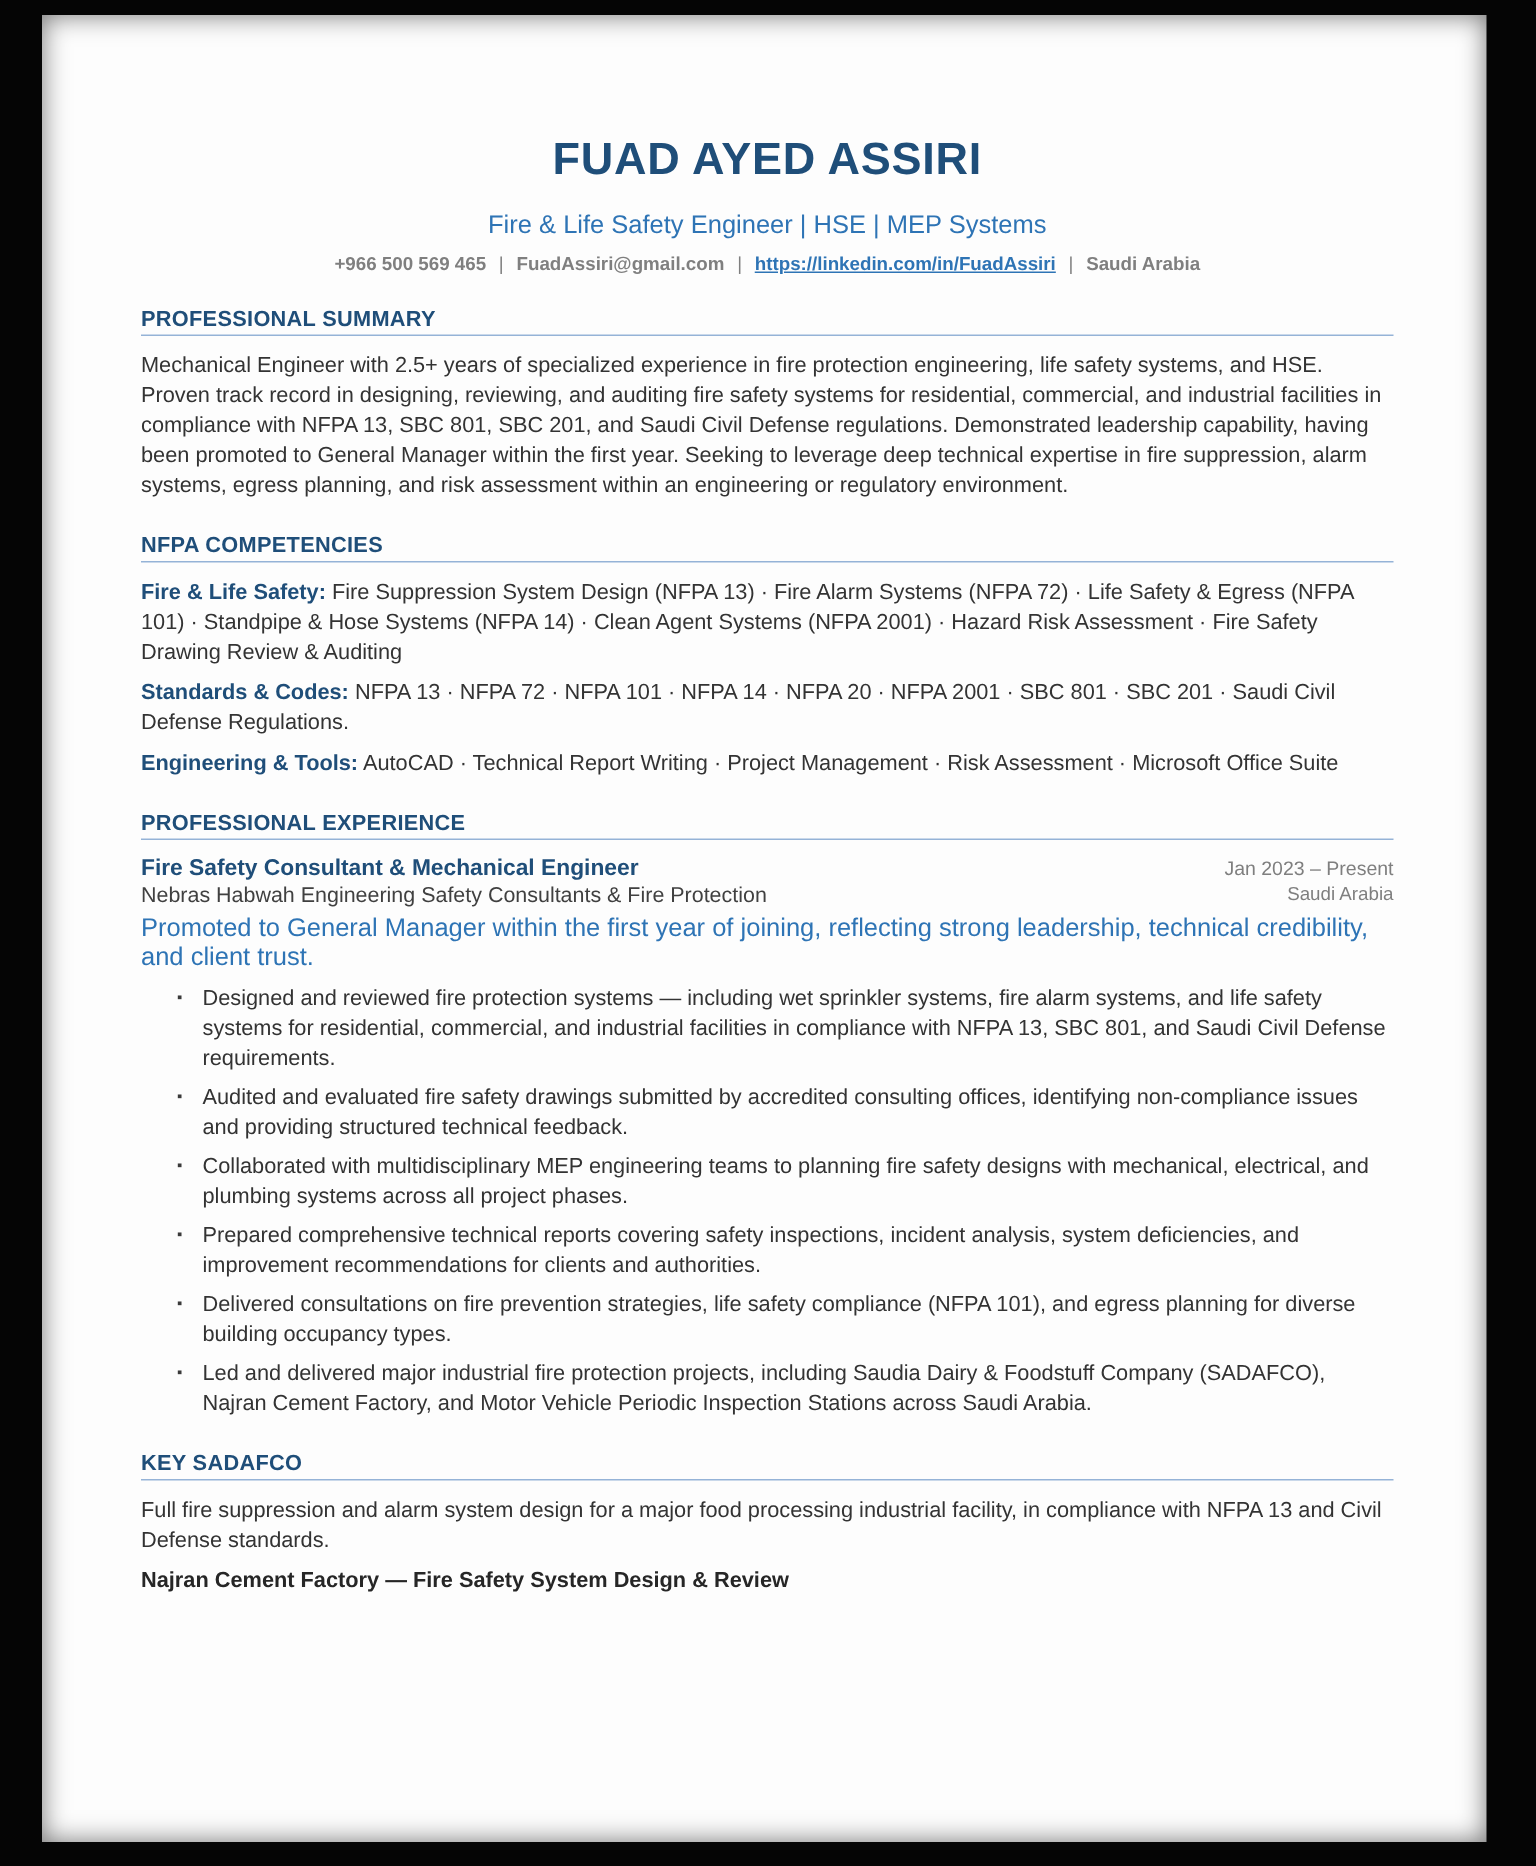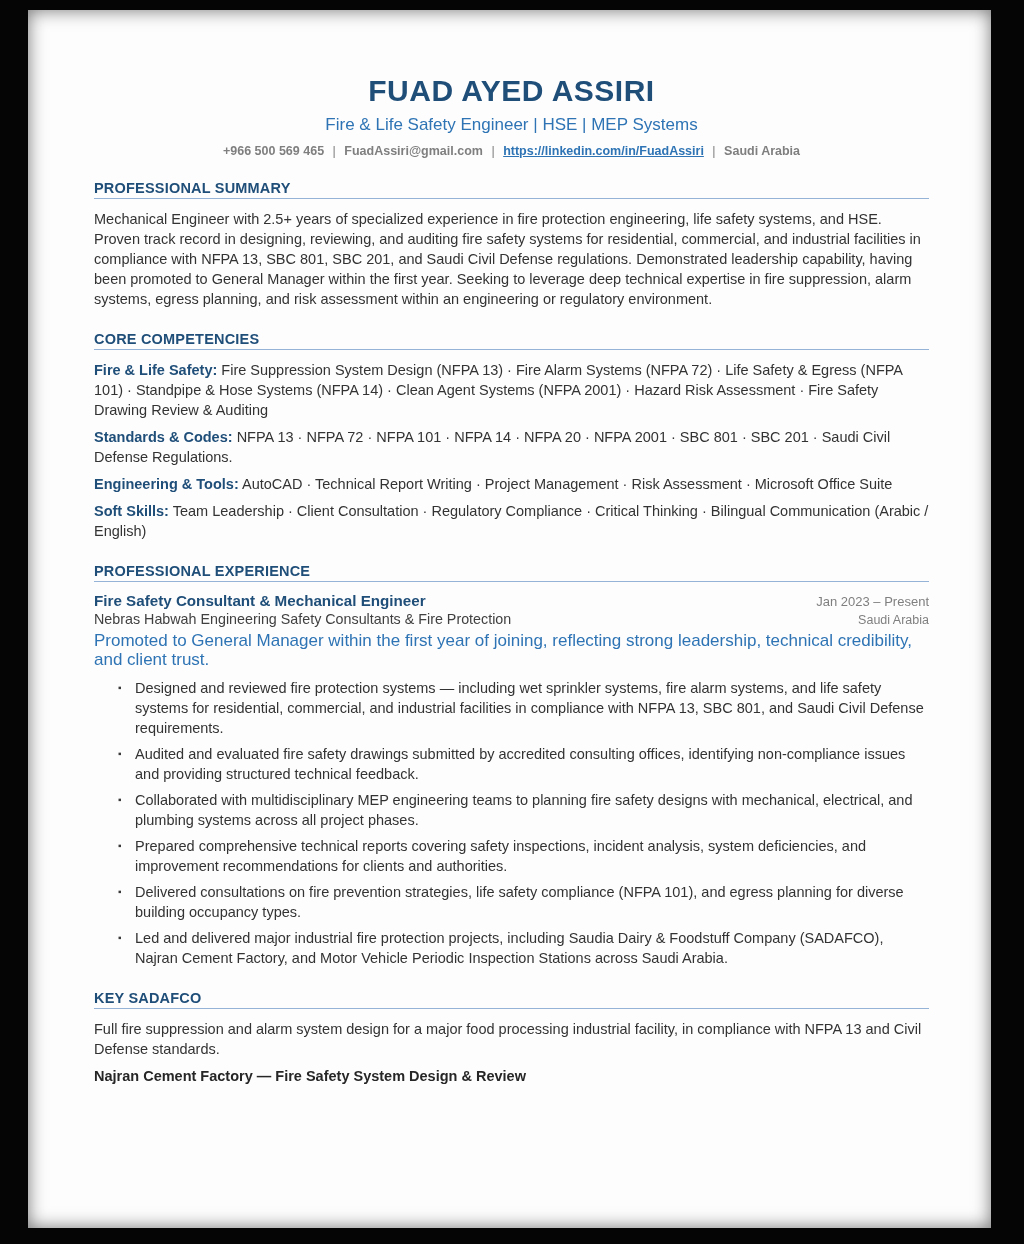--- a/index.html
+++ b/index.html
@@ -25,21 +25,21 @@
     height: 1218px;
     background: var(--page, #fdfdfd);
     box-sizing: border-box;
     padding: 64px 62px 0 66px;
     overflow: hidden;
     box-shadow: 0 0 18px rgba(0,0,0,0.55) inset;
   }
   
   .hdr { text-align: center; }
   .name {
-    margin: 0;
+    margin: 16px;
     font-size: 30px;
     font-weight: 700;
     letter-spacing: 0.5px;
     color: var(--heading, #1f4e79);
   }
   .subtitle {
     margin-top: 7px;
     font-size: 17px;
     color: var(--accent, #2e74b5);
   }
@@ -72,21 +72,21 @@
     line-height: 20px;
     color: var(--text, #333333);
   }
   
   .comp { margin: 0 0 7px 0; font-size: 14.5px; line-height: 20px; color: var(--text, #333333); }
   .comp strong { color: var(--heading, #1f4e79); font-weight: 700; }
   
   .job-head { display: flex; justify-content: space-between; align-items: baseline; }
   .job-title { font-size: 15.2px; font-weight: 700; color: var(--heading, #1f4e79); }
   .job-dates { font-size: 13px; color: var(--muted, #7f7f7f); white-space: nowrap; }
-  .job-sub { display: flex; justify-content: space-between; align-items: flex-end; margin-top: 2px; }
+  .job-sub { display: flex; justify-content: space-between; align-items: flex-start; margin-top: 2px; }
   .job-company { font-size: 14.3px; color: #404040; }
   .job-location { font-size: 12.5px; color: var(--muted, #7f7f7f); white-space: nowrap; }
   .highlight {
     margin: 4px 0 9px 0;
     font-size: 17px;
     line-height: 19px;
     color: var(--accent, #2e74b5);
   }
   ul.bullets { margin: 0; padding: 0 0 0 24px; list-style: none; }
   ul.bullets li {
@@ -139,36 +139,32 @@
         <span>Saudi Arabia</span>
       </div>
     </div>
 
     <div class="section">
       <h2 class="sec-h">PROFESSIONAL SUMMARY</h2>
       <p class="body-text">Mechanical Engineer with 2.5+ years of specialized experience in fire protection engineering, life safety systems, and HSE. Proven track record in designing, reviewing, and auditing fire safety systems for residential, commercial, and industrial facilities in compliance with NFPA 13, SBC 801, SBC 201, and Saudi Civil Defense regulations. Demonstrated leadership capability, having been promoted to General Manager within the first year. Seeking to leverage deep technical expertise in fire suppression, alarm systems, egress planning, and risk assessment within an engineering or regulatory environment.</p>
     </div>
 
     <div class="section">
-      <h2 class="sec-h">CORE COMPETENCIES</h2>
+      <h2 class="sec-h">NFPA COMPETENCIES</h2>
       <p class="comp">
         <strong>Fire &amp; Life Safety:</strong>
         <span>Fire Suppression System Design (NFPA 13) · Fire Alarm Systems (NFPA 72) · Life Safety &amp; Egress (NFPA 101) · Standpipe &amp; Hose Systems (NFPA 14) · Clean Agent Systems (NFPA 2001) · Hazard Risk Assessment · Fire Safety Drawing Review &amp; Auditing</span>
       </p>
       <p class="comp">
         <strong>Standards &amp; Codes:</strong>
         <span>NFPA 13 · NFPA 72 · NFPA 101 · NFPA 14 · NFPA 20 · NFPA 2001 · SBC 801 · SBC 201 · Saudi Civil Defense Regulations.</span>
       </p>
       <p class="comp">
         <strong>Engineering &amp; Tools:</strong>
         <span>AutoCAD · Technical Report Writing · Project Management · Risk Assessment · Microsoft Office Suite</span>
-      </p>
-      <p class="comp">
-        <strong>Soft Skills:</strong>
-        <span>Team Leadership · Client Consultation · Regulatory Compliance · Critical Thinking · Bilingual Communication (Arabic / English)</span>
       </p>
     </div>
 
     <div class="section">
       <h2 class="sec-h">PROFESSIONAL EXPERIENCE</h2>
       <div class="job-head">
         <span class="job-title">Fire Safety Consultant &amp; Mechanical Engineer</span>
         <span class="job-dates">Jan 2023 – Present</span>
       </div>
       <div class="job-sub">

